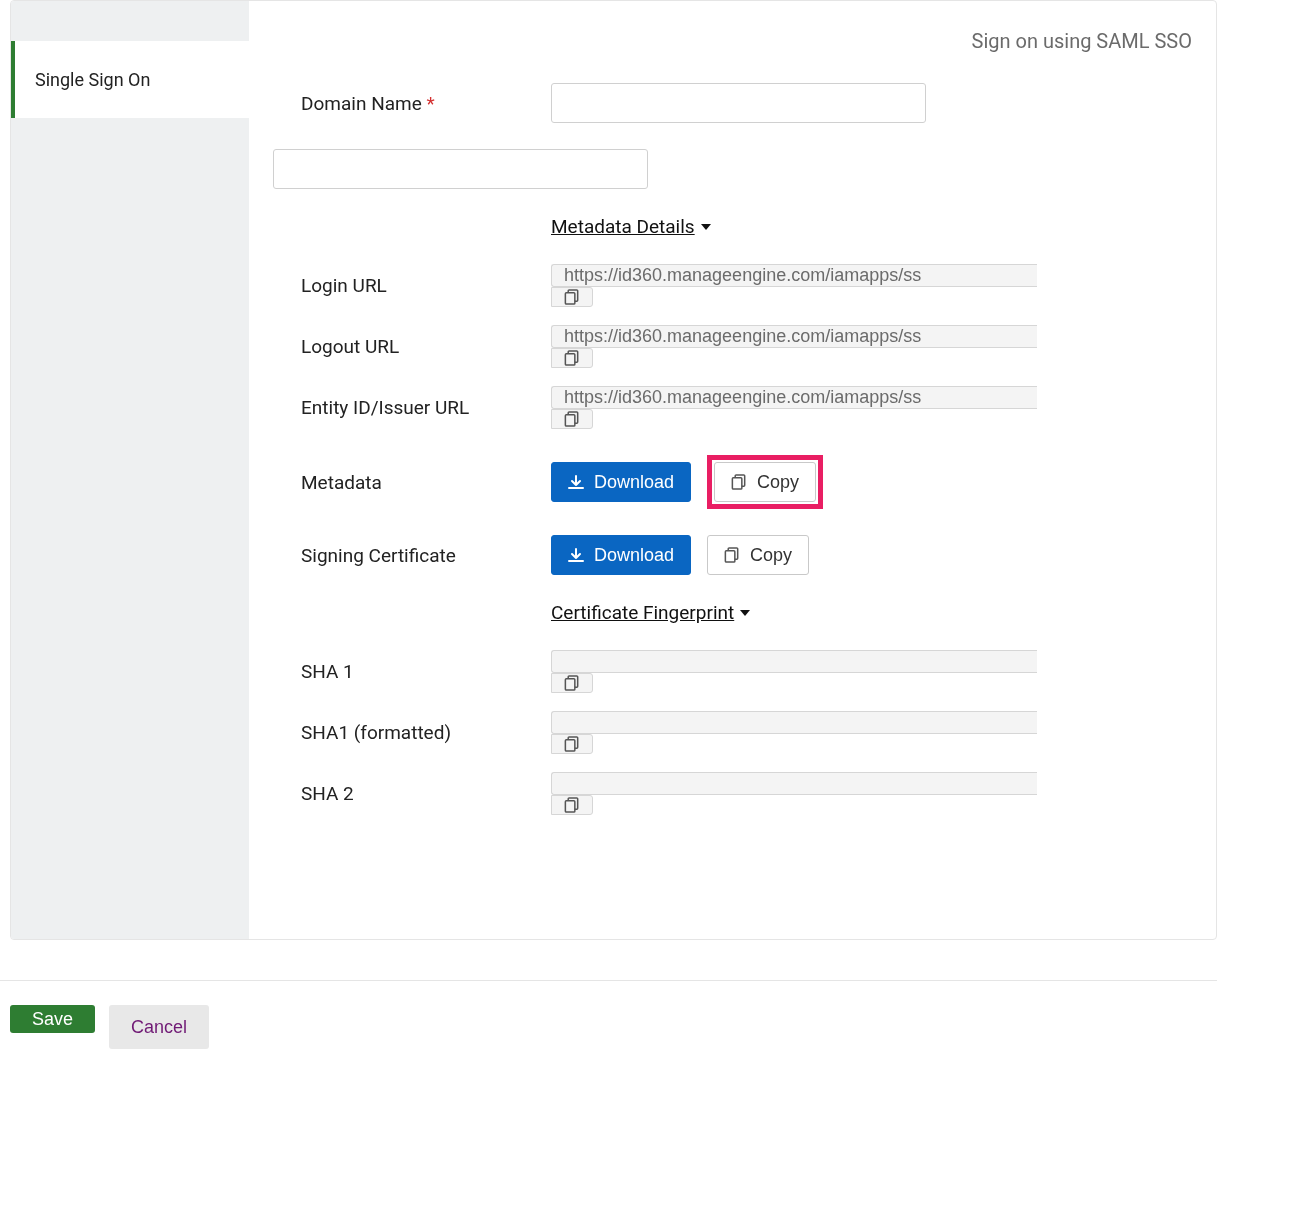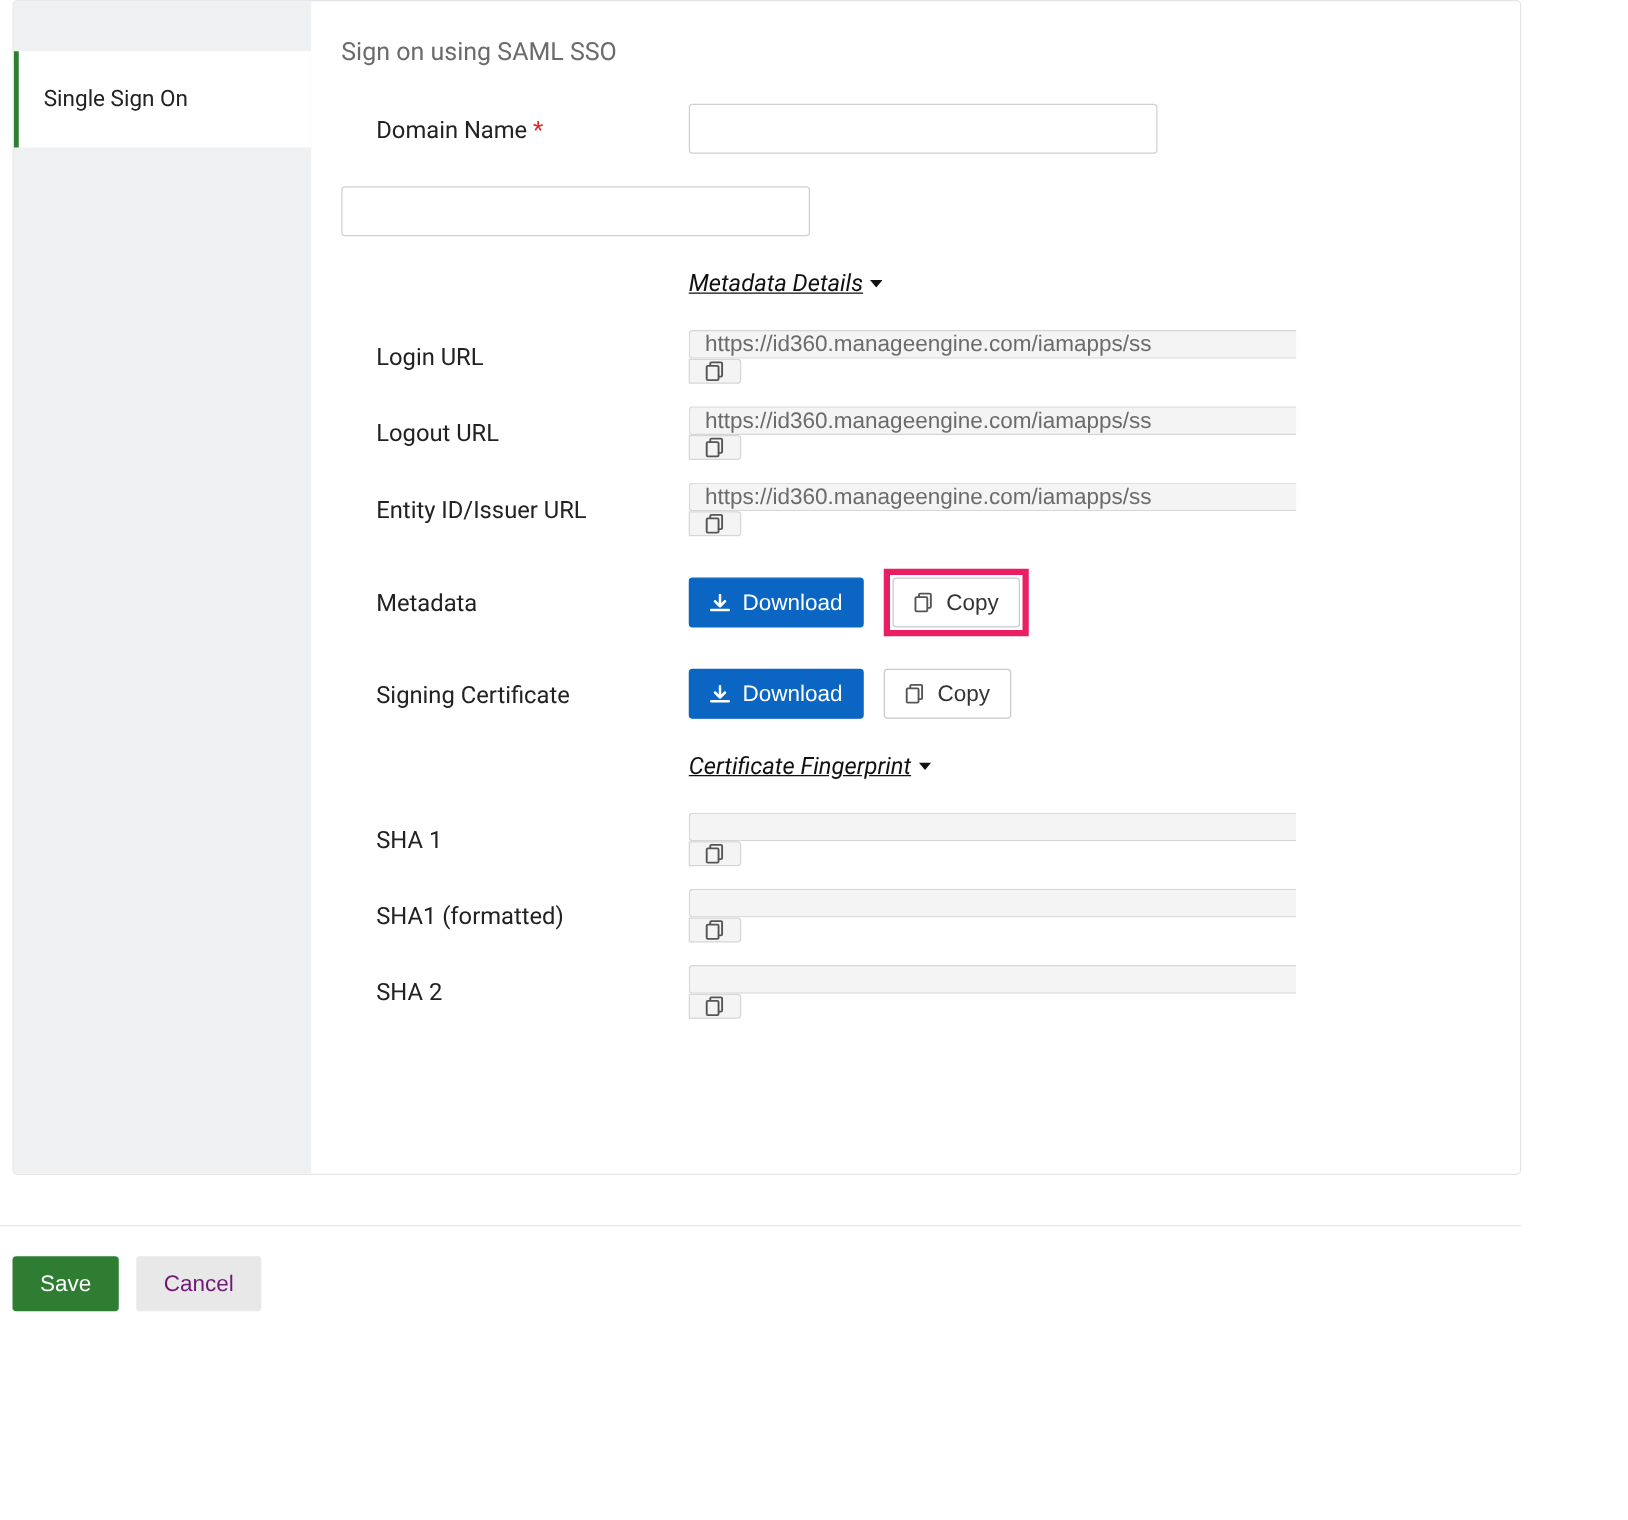--- a/index.html
+++ b/index.html
@@ -35,20 +35,21 @@
     color: #222;
   }
   .main {
     flex: 1;
     padding: 20px 24px 20px 24px;
   }
   .page-title {
     color: #6b6b6b;
     font-size: 20px;
     margin: 8px 0 30px 0;
+    text-align: right;
   }
   .form-row {
     display: flex;
     align-items: center;
     margin-bottom: 26px;
   }
   .form-row.tight { margin-bottom: 18px; }
   .form-label {
     width: 278px;
     flex-shrink: 0;
@@ -148,38 +149,38 @@
     border-top: 1px solid #e5e5e5;
     margin-top: 40px;
     padding: 24px 0 0 10px;
     display: flex;
     gap: 14px;
   }
   .btn-save {
     background: #2e7d32;
     color: #fff;
     border: none;
-    height: 44px;
+    height: 28px;
     padding: 0 22px;
     font-size: 18px;
     border-radius: 3px;
     cursor: pointer;
   }
   .btn-cancel {
     background: #e8e8e8;
     color: #701a75;
     border: none;
     height: 44px;
     padding: 0 22px;
     font-size: 18px;
     border-radius: 3px;
     cursor: pointer;
   }
   svg { display: block; }
-  .section-offset { margin-left: 278px; margin-bottom: 26px; font-style: italic; }
+  .section-offset { margin-left: 278px; margin-bottom: 26px; }
 </style>
 </head>
 <body>
 
 <svg width="0" height="0" style="position:absolute">
   <defs>
     <g id="icon-copy">
       <rect x="3" y="1" width="10" height="12" rx="1" fill="none" stroke="currentColor" stroke-width="1.6"></rect>
       <rect x="0" y="4" width="10" height="12" rx="1" fill="#f4f4f4" stroke="currentColor" stroke-width="1.6"></rect>
     </g>

